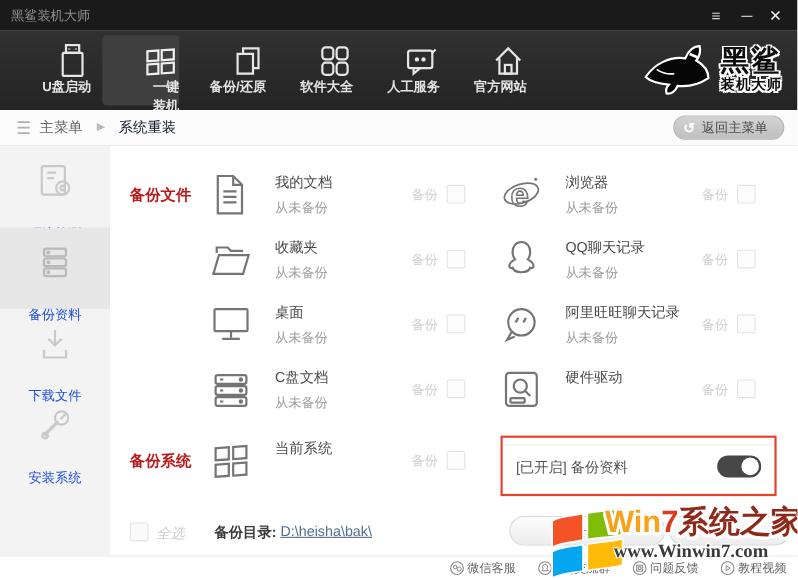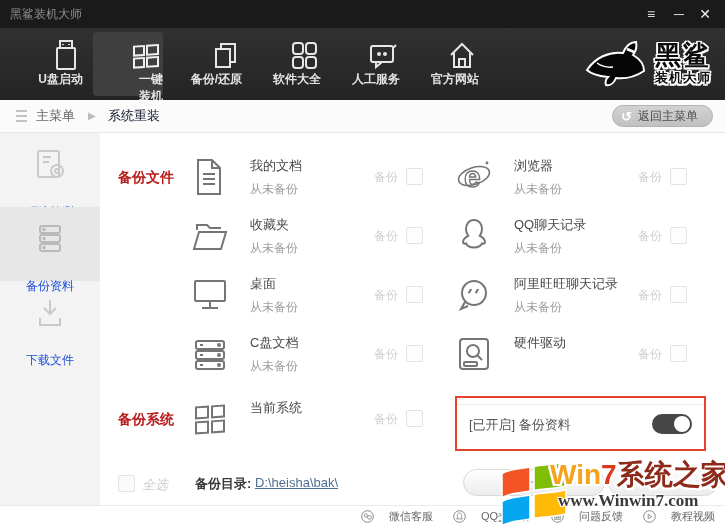--- a/index.html
+++ b/index.html
@@ -69,21 +69,21 @@
   .bottomrow .dirpath { position:absolute; left:155px; top:8px; font-size:13px; color:#4f6f93; text-decoration:underline; cursor:pointer; }
   .pillbtn { position:absolute; top:2px; height:27px; border-radius:14px; border:1px solid #d8d8d8;
              background:linear-gradient(#fefefe,#ececec); color:#9a9a9a; font-size:13px; text-align:center; line-height:25px; cursor:pointer; }
   .pillbtn.prev { left:363px; width:142px; }
   .pillbtn.next { left:508px; width:110px; }
 
   
   .statusbar { position:absolute; left:0; top:505px; width:725px; height:22px; background:#fff; border-top:1px solid #eaeaea; }
   .statusbar .ver { position:absolute; left:14px; top:0; line-height:21px; font-size:11px; color:#666; display:flex; align-items:center; gap:5px; }
   .slinks { position:absolute; right:10px; top:0; height:21px; display:flex; align-items:center; gap:20px; }
-  .slink { display:flex; align-items:center; gap:15px; font-size:11px; color:#666; cursor:pointer; }
+  .slink { display:flex; align-items:center; gap:3px; font-size:11px; color:#666; cursor:pointer; }
 
   
   .watermark { position:absolute; left:498px; top:452px; width:230px; height:76px; z-index:60; pointer-events:none; }
   .wm-flag { position:absolute; left:0; top:8px; }
   .wm-line1 { position:absolute; left:52px; top:4px; font-size:28px; font-weight:bold; white-space:nowrap;
     text-shadow:-2px -2px 0 #fff,2px -2px 0 #fff,-2px 2px 0 #fff,2px 2px 0 #fff,0 2px 0 #fff,0 -2px 0 #fff,2px 0 0 #fff,-2px 0 0 #fff; }
   .wm-line1 .wmw { color:#f7a21b; } .wm-line1 .wm7 { color:#dc3a1f; } .wm-line1 .wmsite { color:#8d2a1a; }
   .wm-line2 { position:absolute; left:60px; top:39px; font-family:"Liberation Serif", serif; font-weight:bold; font-size:17px; color:#3a3a3a; white-space:nowrap;
     text-shadow:-1px -1px 0 #fff,1px -1px 0 #fff,-1px 1px 0 #fff,1px 1px 0 #fff; }
 
@@ -232,20 +232,31 @@
     <div class="sideitem">
       <span>
         <svg width="40" height="40" viewBox="0 0 40 40" fill="none" stroke="#c9c9c9" stroke-width="2">
           <path d="M20,7 v14"></path>
             <path d="M14,15 l6,6 6,-6"></path>
             <path d="M10,25 v7 h20 v-7"></path>
         </svg>
       </span>
       <span class="slabel">下载文件</span>
     </div>
+    <div class="sideitem">
+      <span>
+        <svg width="40" height="40" viewBox="0 0 40 40" fill="none" stroke="#c9c9c9" stroke-width="2">
+          <circle cx="26" cy="13" r="6"></circle>
+            <path d="M30,9 l-5,5"></path>
+            <path d="M22,17 L11,28" stroke-width="3" stroke-linecap="round"></path>
+            <circle cx="11" cy="29" r="2.5"></circle>
+        </svg>
+      </span>
+      <span class="slabel">安装系统</span>
+    </div>
   </div>
 
   <div class="main">
     <span class="seclabel" style="left:18px; top:36px">备份文件</span>
     <span class="seclabel" style="left:18px; top:278px">备份系统</span>
 
     <div class="item" style="left:88px; top:20px">
       <span class="iicon">
         <svg width="44" height="44" viewBox="0 0 44 44" fill="none" stroke="#757575" stroke-width="2">
           <path d="M10,5 h14 l8,8 v26 h-22 z"></path>

